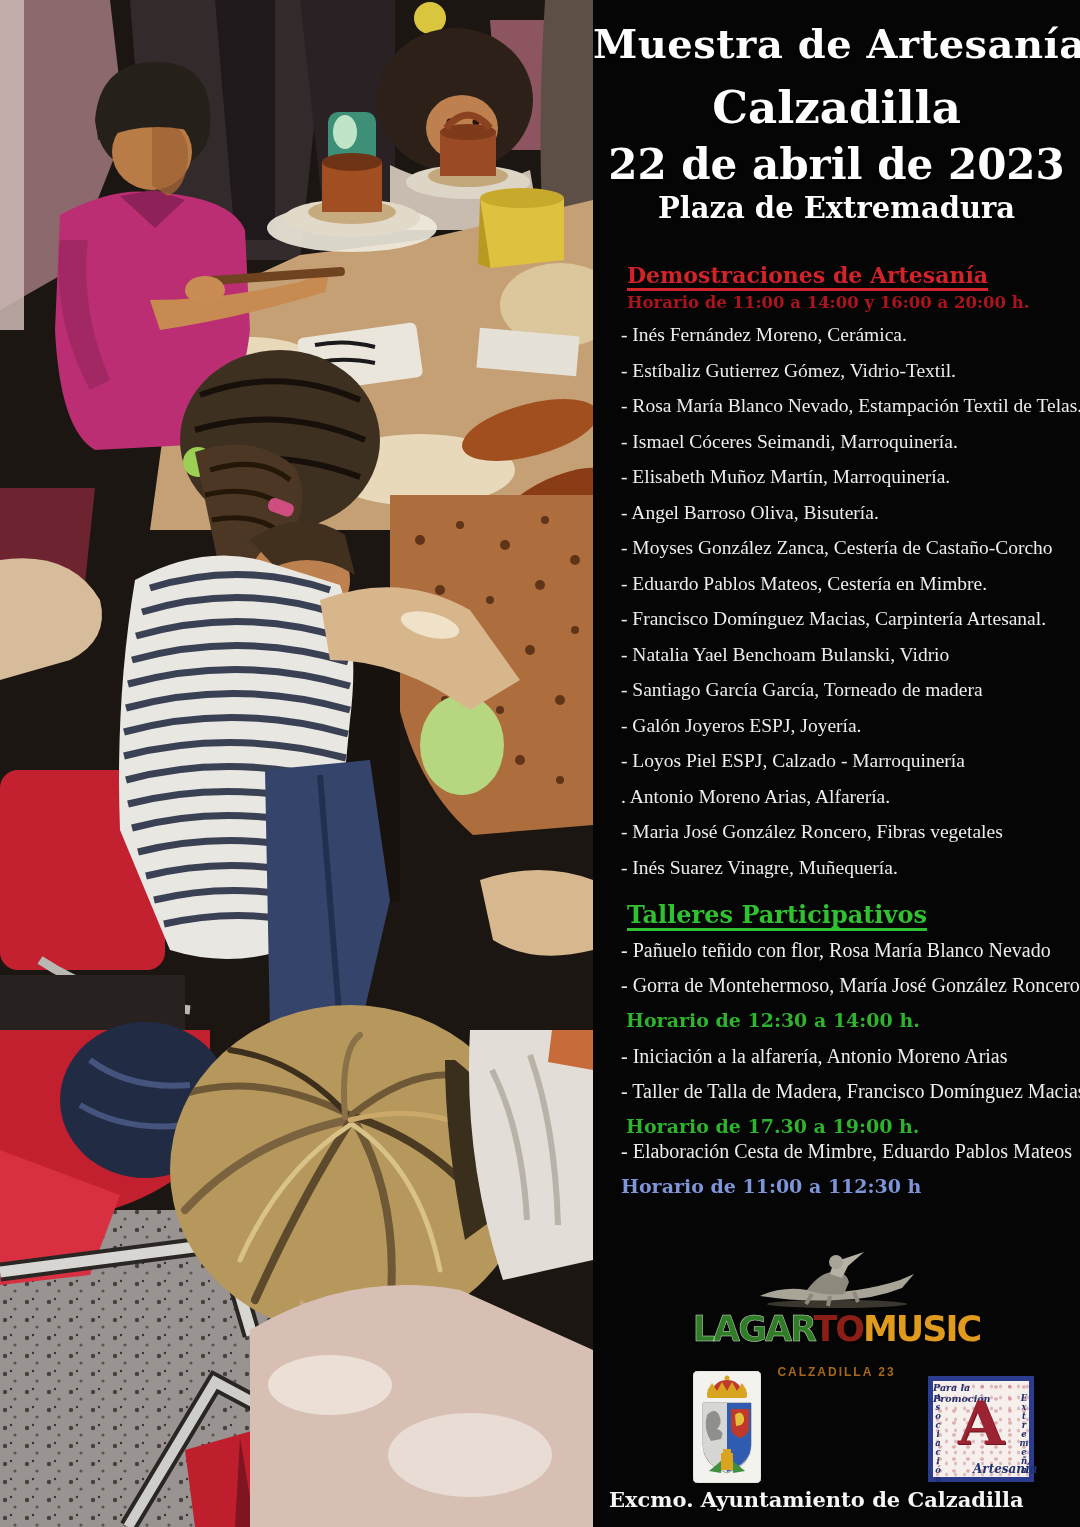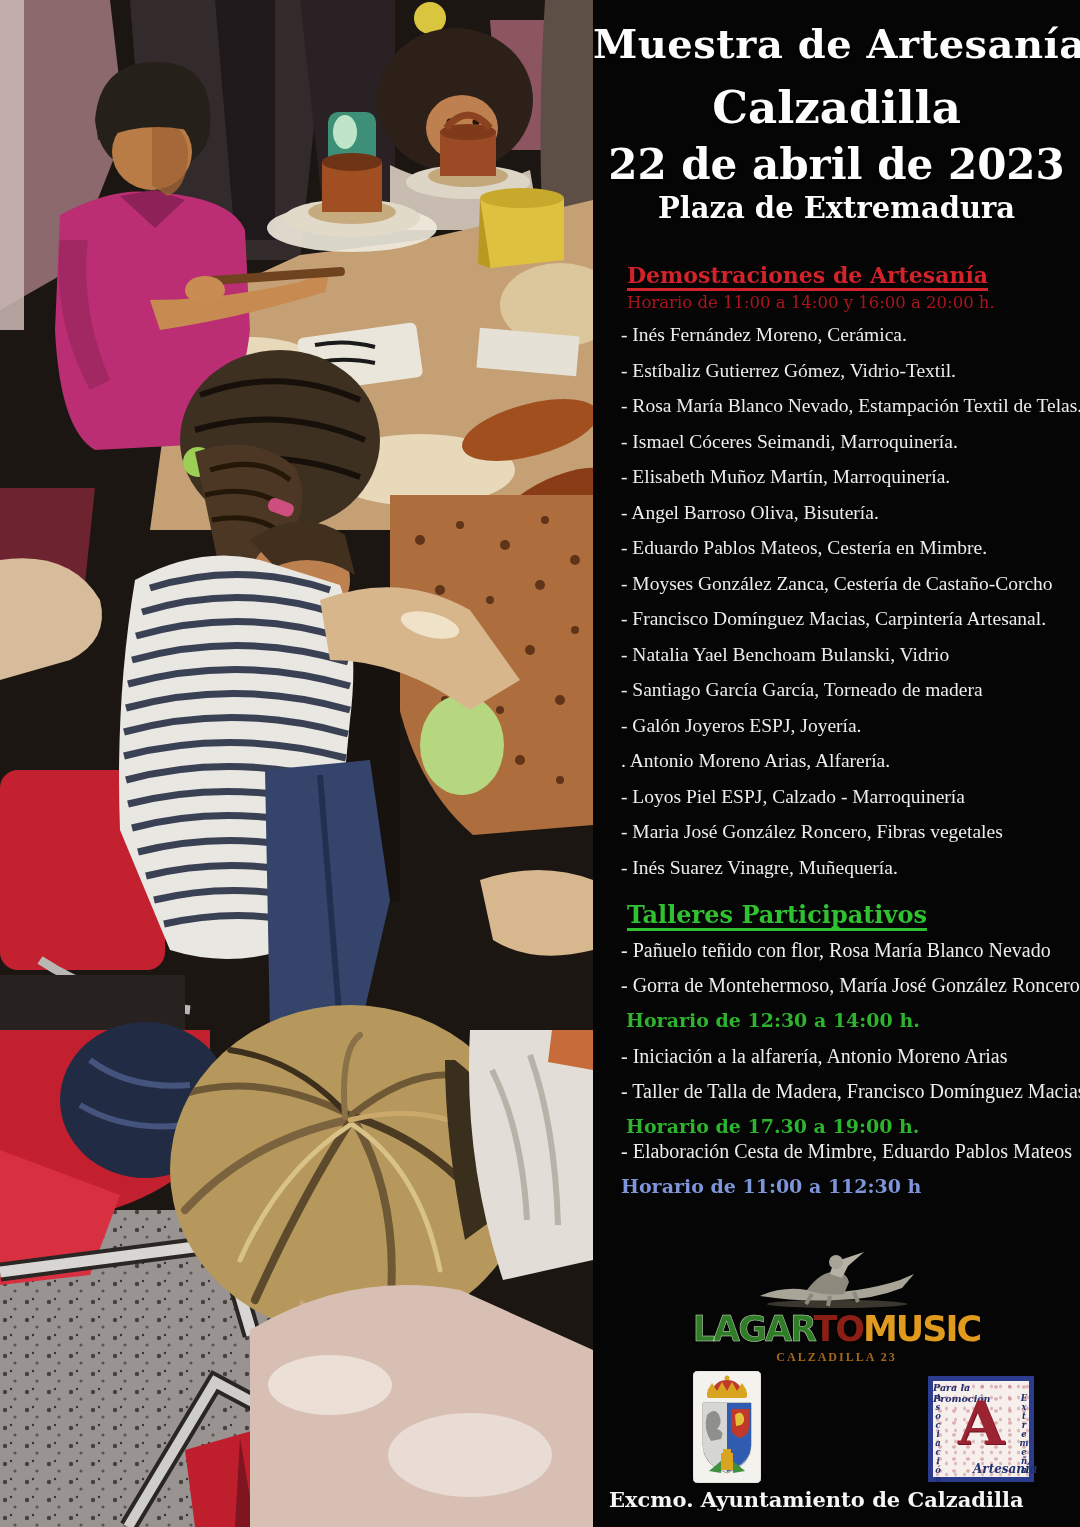--- a/index.html
+++ b/index.html
@@ -18,38 +18,38 @@
   .t4{font-size:29px;font-weight:bold;margin-top:2px;}
 
   section{position:absolute;left:28px;right:6px;}
   .demos{top:262px;}
   .talleres{top:900px;}
   .master{top:1140px;}
 
   .h-red,.h-green,.h-blue{font-weight:bold;text-decoration:underline;text-decoration-thickness:3px;text-underline-offset:5px;
           margin-left:6px;white-space:nowrap;}
   .h-red{font-size:22px;color:var(--red-heading);}
-  .s-red{font-size:16.5px;font-weight:normal;color:var(--red-schedule);margin:5px 0 12px 6px;white-space:nowrap;}
+  .s-red{font-size:16.5px;font-weight:bold;color:var(--red-schedule);margin:5px 0 12px 6px;white-space:nowrap;}
   .h-green{font-size:24px;color:var(--green-heading);margin-bottom:10px;}
   .h-blue{font-size:24px;color:var(--blue-heading);margin-bottom:16px;}
 
   .item{font-family:"Liberation Serif",serif;font-size:19.5px;color:#ededed;margin-bottom:13.5px;white-space:nowrap;}
   .talleres .item,.master .item{font-size:20px;margin-bottom:12px;}
   .s-green{font-size:19px;font-weight:bold;color:var(--green-schedule);margin:1px 0 14px 5px;white-space:nowrap;}
   .s-blue{font-size:19px;font-weight:bold;color:var(--blue-schedule);margin:6px 0 0 0;white-space:nowrap;}
 
   
   .lagarto{position:absolute;top:1250px;left:0;right:0;text-align:center;}
   .wordmark{font-family:"DejaVu Sans",sans-serif;font-weight:bold;font-size:35px;letter-spacing:-2px;line-height:1;
             text-shadow:0 1px 2px #000;}
   .lg-green{color:#2f7d26;-webkit-text-stroke:.5px #cfd8c8;}
   .lg-red{color:#8c1f15;}
   .lg-orange{color:#e09a1e;}
-  .lg-sub{font-family:Liberation Serif, serif;font-weight:bold;font-size:12px;letter-spacing:2px;color:#c27a1e;
-          margin-top:3px;opacity:.85;}
+  .lg-sub{font-family:Liberation Sans, sans-serif;font-weight:bold;font-size:12px;letter-spacing:2px;color:#c27a1e;
+          margin-top:18px;opacity:.85;}
 
   
   .crest{position:absolute;left:100px;top:1371px;}
   .asoc{position:absolute;left:335px;top:1376px;width:106px;height:106px;box-sizing:border-box;
         border:5px solid #2b3c8e;background-color:#f6efeb;
         background-image:radial-gradient(rgba(192,100,110,.45) 1.5px,transparent 2.5px),
                          radial-gradient(rgba(160,60,80,.30) 1px,transparent 2px);
         background-size:14px 12px,9px 11px;}
   .asoc-a{position:absolute;left:0;right:0;top:12px;text-align:center;font-size:60px;line-height:1;font-weight:bold;
           color:#9c2331;font-family:"DejaVu Serif",serif;text-shadow:1px 1px 0 #6d1420;}
@@ -274,28 +274,28 @@
     <section class="demos">
       <div class="h-red">Demostraciones de Artesanía</div>
       <div class="s-red">Horario de 11:00 a 14:00 y 16:00 a 20:00 h.</div>
       <div>
           <div class="item">- Inés Fernández Moreno, Cerámica.</div>
           <div class="item">- Estíbaliz Gutierrez Gómez, Vidrio-Textil.</div>
           <div class="item">- Rosa María Blanco Nevado, Estampación Textil de Telas.</div>
           <div class="item">- Ismael Cóceres Seimandi, Marroquinería.</div>
           <div class="item">- Elisabeth Muñoz Martín, Marroquinería.</div>
           <div class="item">- Angel Barroso Oliva, Bisutería.</div>
+          <div class="item">- Moyses González Zanca, Cestería de Castaño-Corcho</div>
           <div class="item">- Eduardo Pablos Mateos, Cestería en Mimbre.</div>
-          <div class="item">- Moyses González Zanca, Cestería de Castaño-Corcho</div>
           <div class="item">- Francisco Domínguez Macias, Carpintería Artesanal.</div>
           <div class="item">- Natalia Yael Benchoam Bulanski, Vidrio</div>
           <div class="item">- Santiago García García, Torneado de madera</div>
           <div class="item">- Galón Joyeros ESPJ, Joyería.</div>
+          <div class="item">- Loyos Piel ESPJ, Calzado - Marroquinería</div>
           <div class="item">. Antonio Moreno Arias, Alfarería.</div>
-          <div class="item">- Loyos Piel ESPJ, Calzado - Marroquinería</div>
           <div class="item">- Maria José González Roncero, Fibras vegetales</div>
           <div class="item">- Inés Suarez Vinagre, Muñequería.</div>
         </div>
     </section>
 
     <section class="talleres">
       <div class="h-green">Talleres Participativos</div>
       <div>
           <div class="item">- Pañuelo teñido con flor, Rosa María Blanco Nevado</div>
           <div class="item">- Gorra de Montehermoso, María José González Roncero</div>

